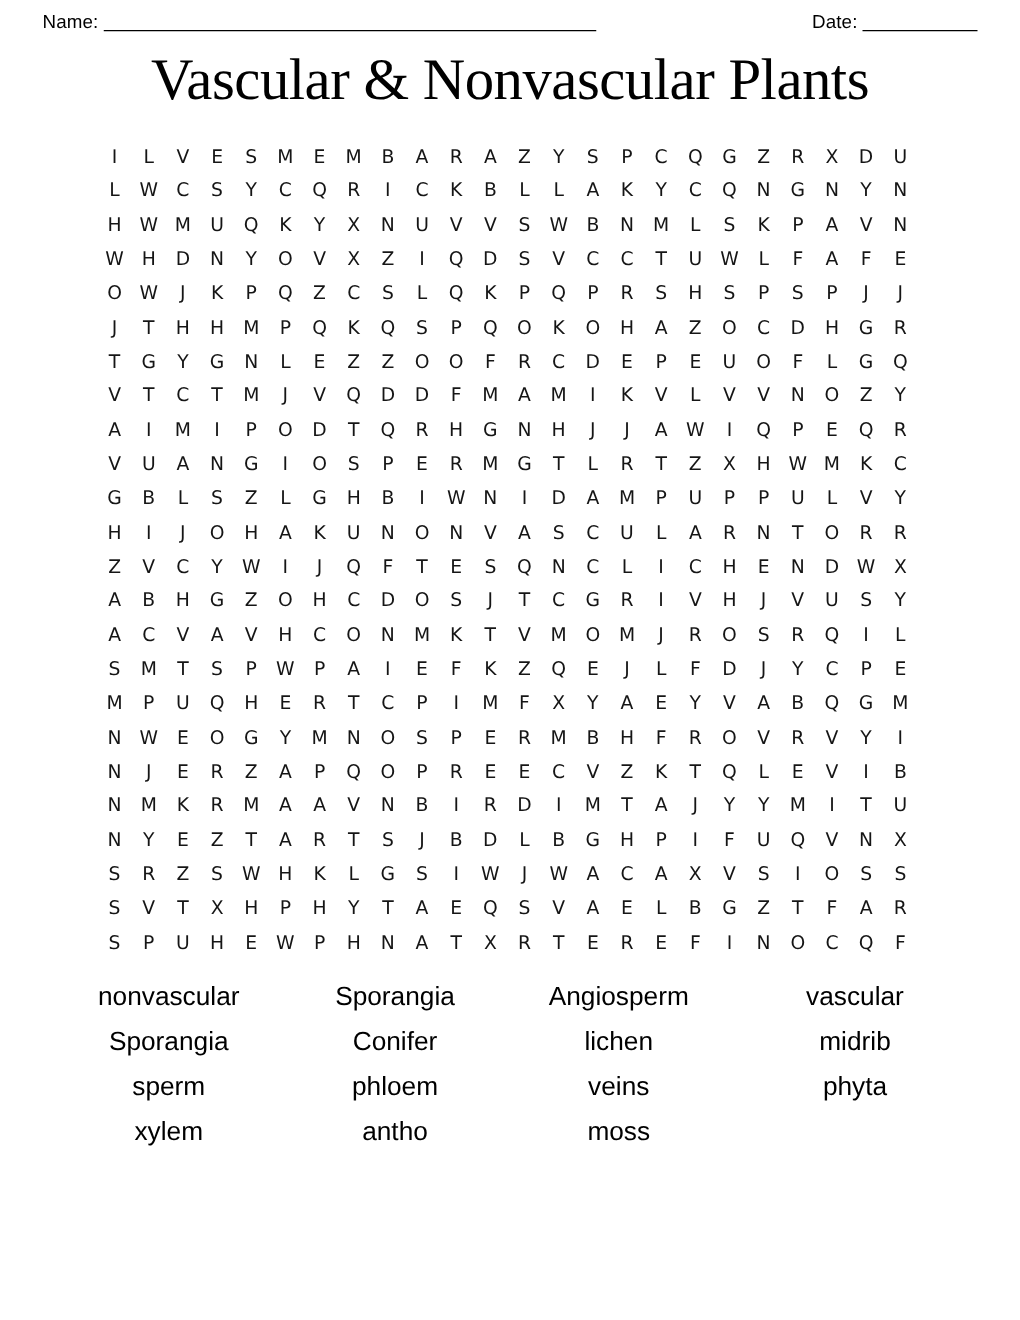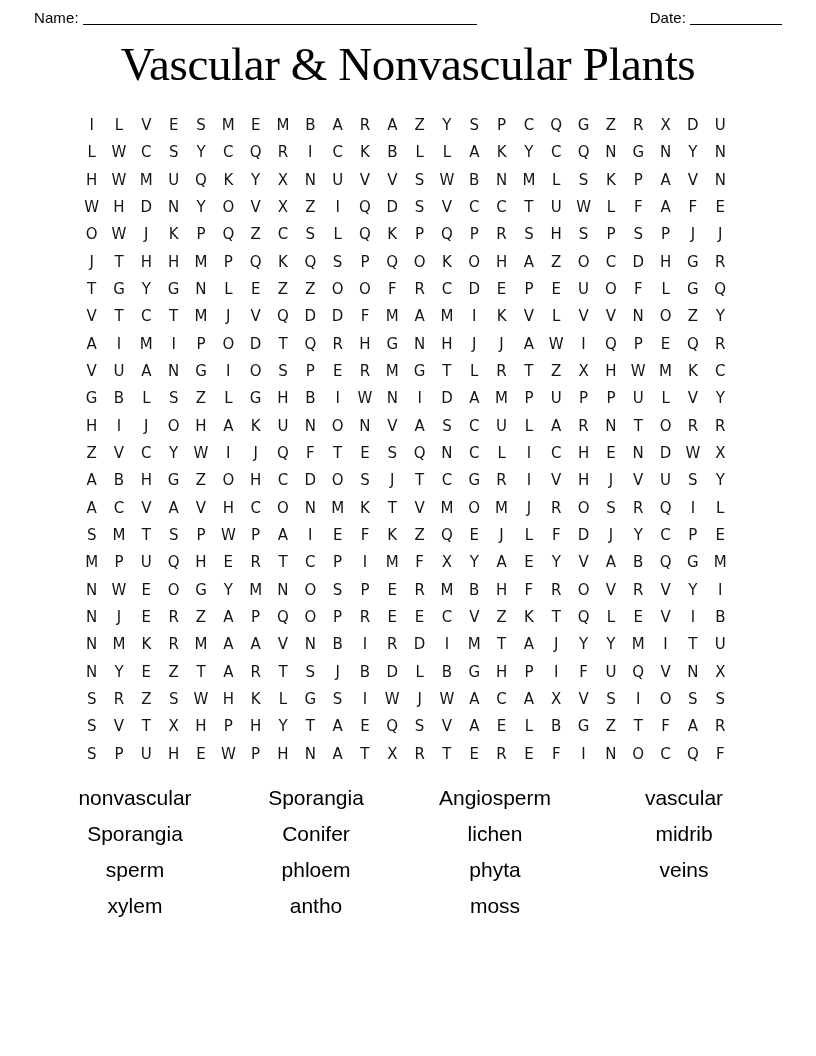--- a/index.html
+++ b/index.html
@@ -763,21 +763,21 @@
     <div class="word-item">nonvascular</div>
     <div class="word-item">Sporangia</div>
     <div class="word-item">Angiosperm</div>
     <div class="word-item">vascular</div>
     <div class="word-item">Sporangia</div>
     <div class="word-item">Conifer</div>
     <div class="word-item">lichen</div>
     <div class="word-item">midrib</div>
     <div class="word-item">sperm</div>
     <div class="word-item">phloem</div>
+    <div class="word-item">veins</div>
     <div class="word-item">phyta</div>
-    <div class="word-item">veins</div>
     <div class="word-item">xylem</div>
     <div class="word-item">antho</div>
     <div class="word-item">moss</div>
     <div class="word-item"></div>
     <div class="word-item"></div>
     <div class="word-item"></div>
   </div>
 
 </body></html>

